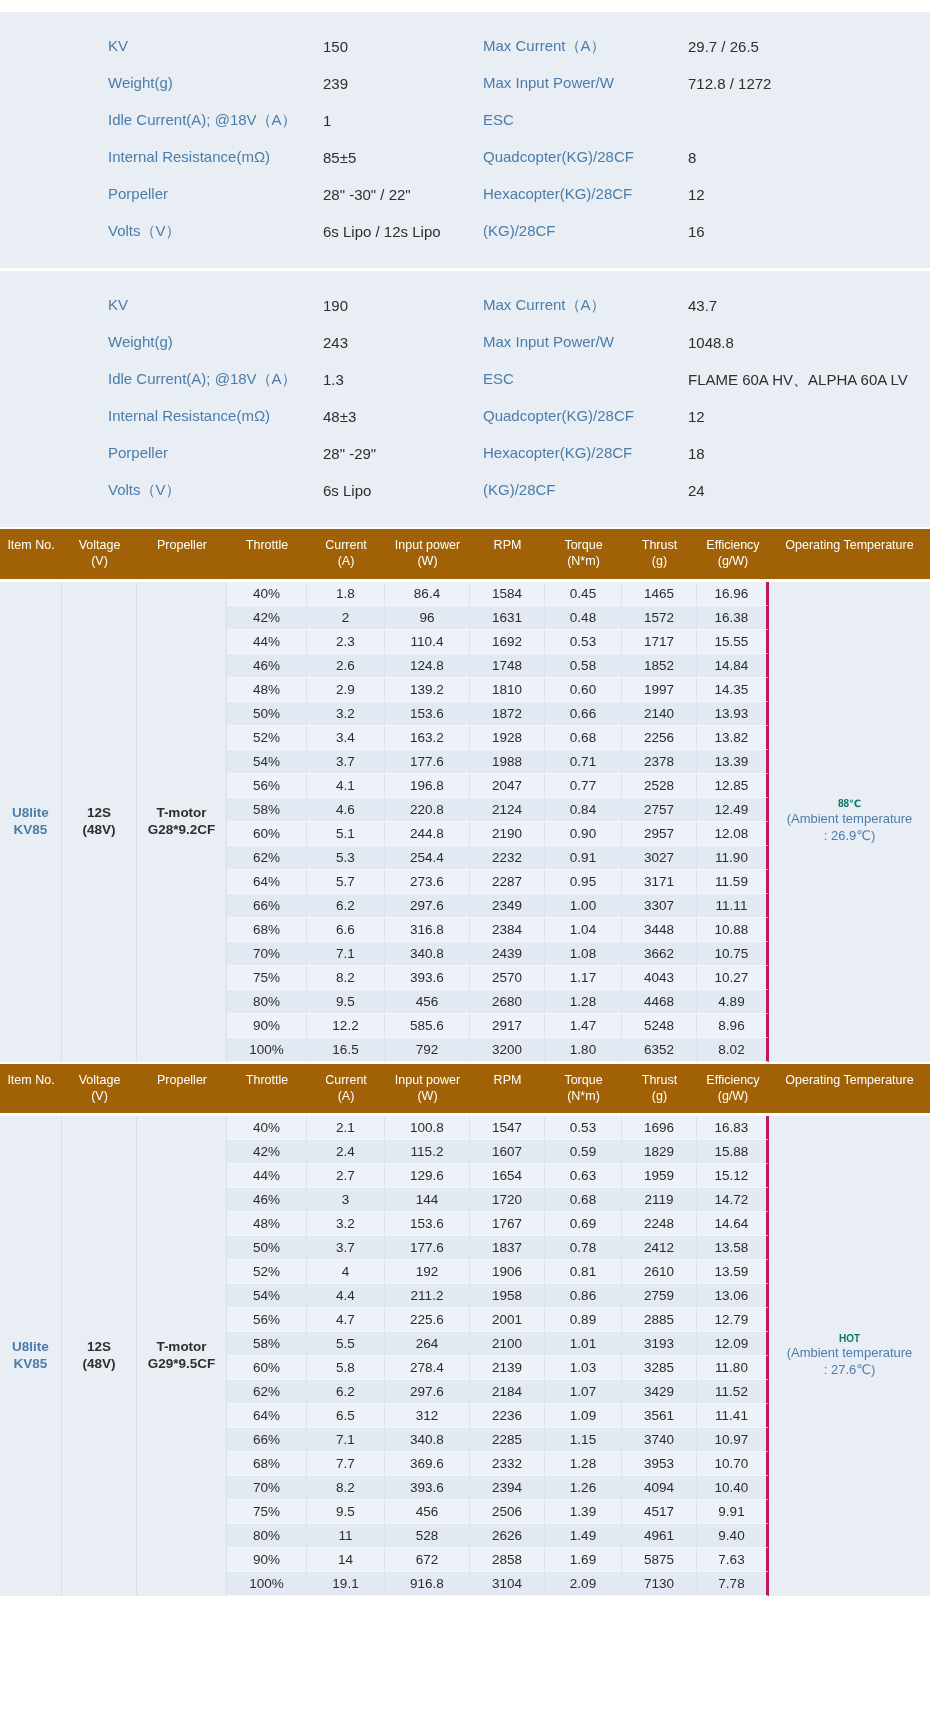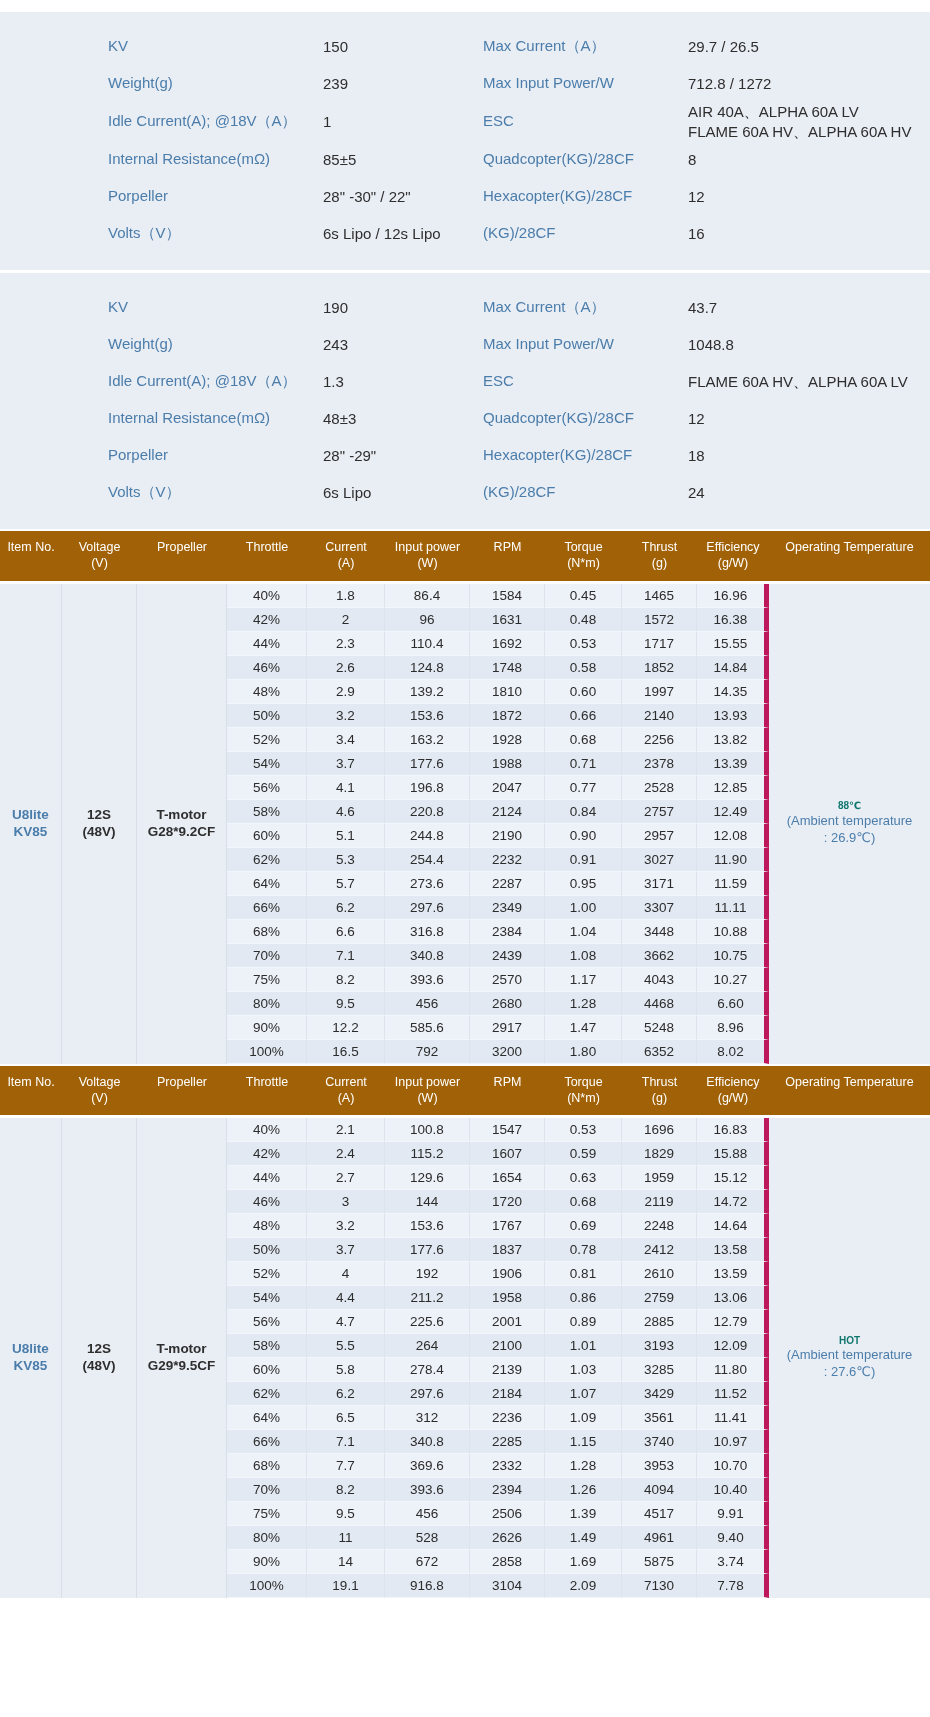--- a/index.html
+++ b/index.html
@@ -30,21 +30,21 @@
     color:#4b7dab;
     font-size:15px;
     line-height:1.25;
     padding-right:8px;
   }
   .spec-value {
     color:#2e2e2e;
     font-size:15px;
     line-height:1.3;
     white-space:pre-line;
-    padding-right:3px;
+    padding-right:22px;
   }
 
   
   .report-title {
     margin-top:7px;
     background:#3a6597;
     color:#ffffff;
     font-size:27px;
     font-weight:bold;
     text-align:center;
@@ -90,21 +90,21 @@
   td.merge-cell {
     background:#e9eef5;
     border-right:1px solid #d9dfe9;
     font-weight:600;
     white-space:pre-line;
     line-height:1.25;
     vertical-align:middle;
   }
   td.item-no-cell { color:#4b7dab; }
   td.temp-cell { border-right:none; }
-  td.data-cell.c6 { border-right:5px solid #be185d; }
+  td.data-cell.c6 { border-right:3px solid #be185d; }
   .temp-headline {
     font-weight:bold;
     font-size:10px;
     color:#0f766e;
     text-align:center;
   }
   .temp-note {
     color:#4b7dab;
     font-size:13px;
     line-height:1.3;
@@ -128,22 +128,20 @@
       <div class="spec-row">
         <div class="spec-label">Weight(g)</div>
         <div class="spec-value">239</div>
         <div class="spec-label">Max Input Power/W</div>
         <div class="spec-value">712.8 / 1272</div>
       </div>
       <div class="spec-row">
         <div class="spec-label">Idle Current(A); @18V（A）</div>
         <div class="spec-value">1</div>
         <div class="spec-label">ESC</div>
-        <div class="spec-value">AIR 40A、ALPHA 60A LV
-FLAME 60A HV、ALPHA 60A HV</div>
       </div>
       <div class="spec-row">
         <div class="spec-label">Internal Resistance(mΩ)</div>
         <div class="spec-value">85±5</div>
         <div class="spec-label">Quadcopter(KG)/28CF</div>
         <div class="spec-value">8</div>
       </div>
       <div class="spec-row">
         <div class="spec-label">Porpeller</div>
         <div class="spec-value">28" -30" / 22"</div>
@@ -422,21 +420,21 @@
           <td class="data-cell c5">4043</td>
           <td class="data-cell c6">10.27</td>
         </tr>
         <tr>
           <td class="data-cell c0">80%</td>
           <td class="data-cell c1">9.5</td>
           <td class="data-cell c2">456</td>
           <td class="data-cell c3">2680</td>
           <td class="data-cell c4">1.28</td>
           <td class="data-cell c5">4468</td>
-          <td class="data-cell c6">6.60</td>
+          <td class="data-cell c6">4.89</td>
         </tr>
         <tr>
           <td class="data-cell c0">90%</td>
           <td class="data-cell c1">12.2</td>
           <td class="data-cell c2">585.6</td>
           <td class="data-cell c3">2917</td>
           <td class="data-cell c4">1.47</td>
           <td class="data-cell c5">5248</td>
           <td class="data-cell c6">8.96</td>
         </tr>
@@ -685,21 +683,21 @@
           <td class="data-cell c5">4961</td>
           <td class="data-cell c6">9.40</td>
         </tr>
         <tr>
           <td class="data-cell c0">90%</td>
           <td class="data-cell c1">14</td>
           <td class="data-cell c2">672</td>
           <td class="data-cell c3">2858</td>
           <td class="data-cell c4">1.69</td>
           <td class="data-cell c5">5875</td>
-          <td class="data-cell c6">3.74</td>
+          <td class="data-cell c6">7.63</td>
         </tr>
         <tr>
           <td class="data-cell c0">100%</td>
           <td class="data-cell c1">19.1</td>
           <td class="data-cell c2">916.8</td>
           <td class="data-cell c3">3104</td>
           <td class="data-cell c4">2.09</td>
           <td class="data-cell c5">7130</td>
           <td class="data-cell c6">7.78</td>
         </tr>

